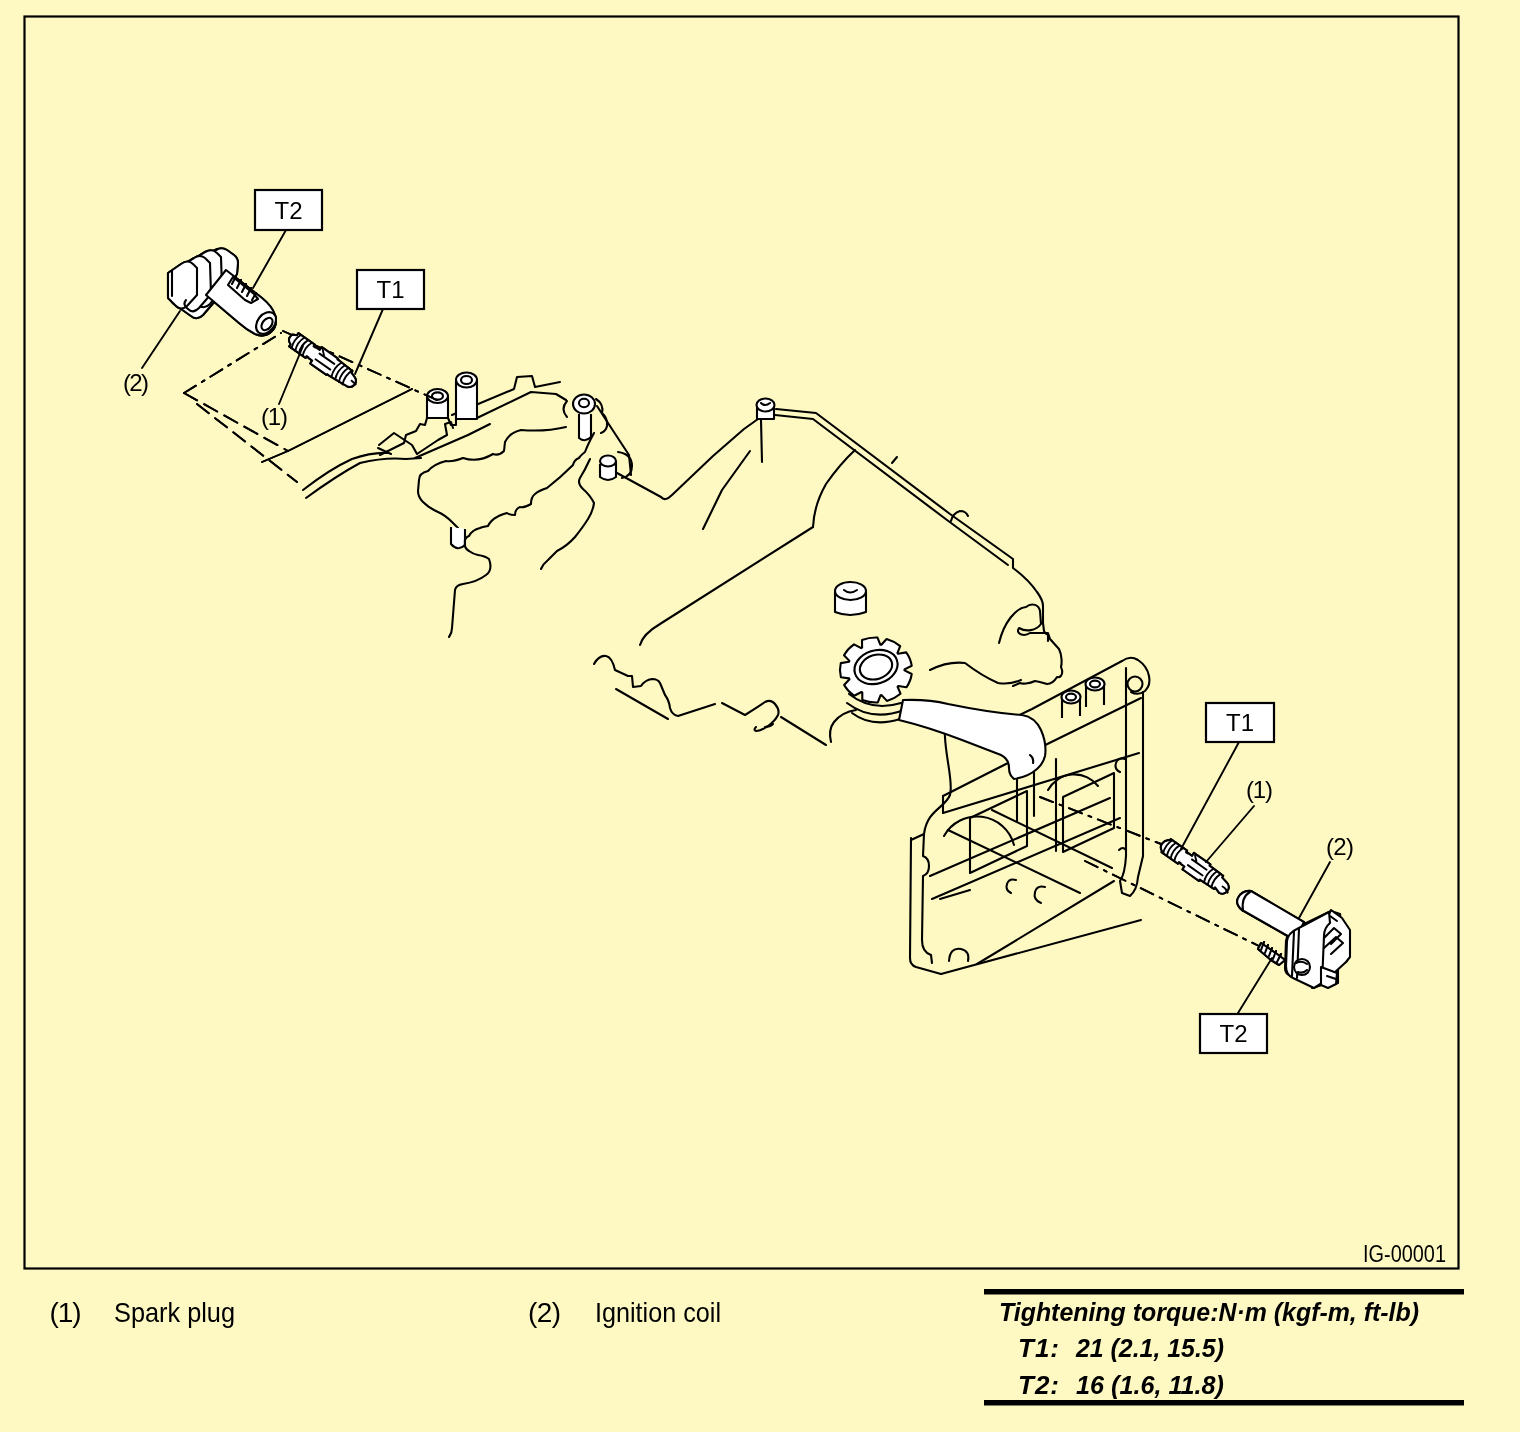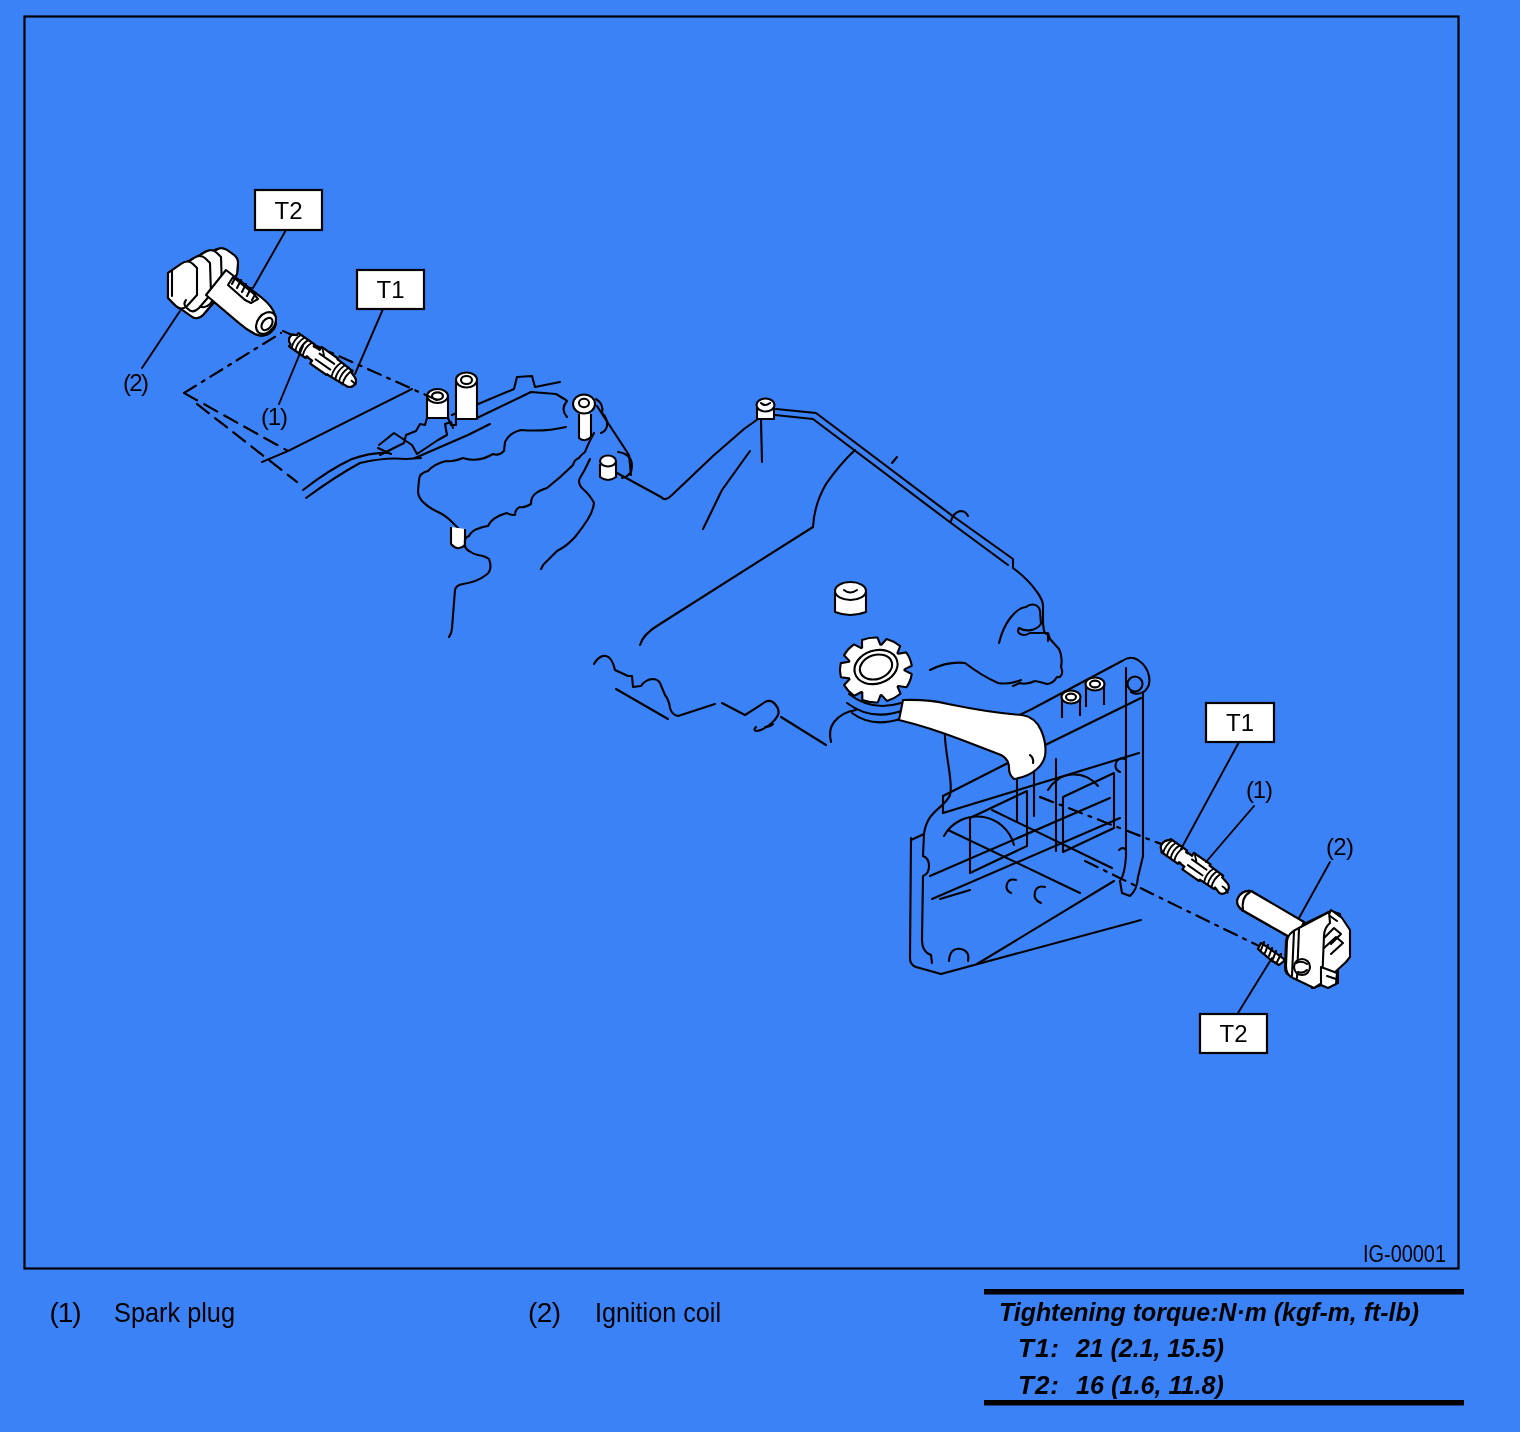--- a/index.html
+++ b/index.html
@@ -1,16 +1,16 @@
 <!DOCTYPE html>
 <html><head>
 <meta charset="utf-8">
 <style>
   html,body{margin:0;padding:0;background:#ffffff;}
-  #page{position:relative;width:1520px;height:1432px;background:#3b82f6;font-family:"Liberation Sans",sans-serif;}
+  #page{position:relative;width:1520px;height:1432px;background:#fef9c3;font-family:"Liberation Sans",sans-serif;}
   svg{position:absolute;left:0;top:0;}
   .ln{stroke:#000;fill:none;stroke-width:2.1;stroke-linecap:round;stroke-linejoin:round;}
   .th{stroke:#000;fill:none;stroke-width:1.9;stroke-linecap:round;stroke-linejoin:round;}
   .wf{stroke:#000;fill:#fff;stroke-width:2.1;stroke-linejoin:round;}
   .txt{font-family:"Liberation Sans",sans-serif;fill:#000;}
 </style>
 </head>
 <body>
 <div id="page">
 <svg width="1520" height="1432" viewBox="0 0 1520 1432">

